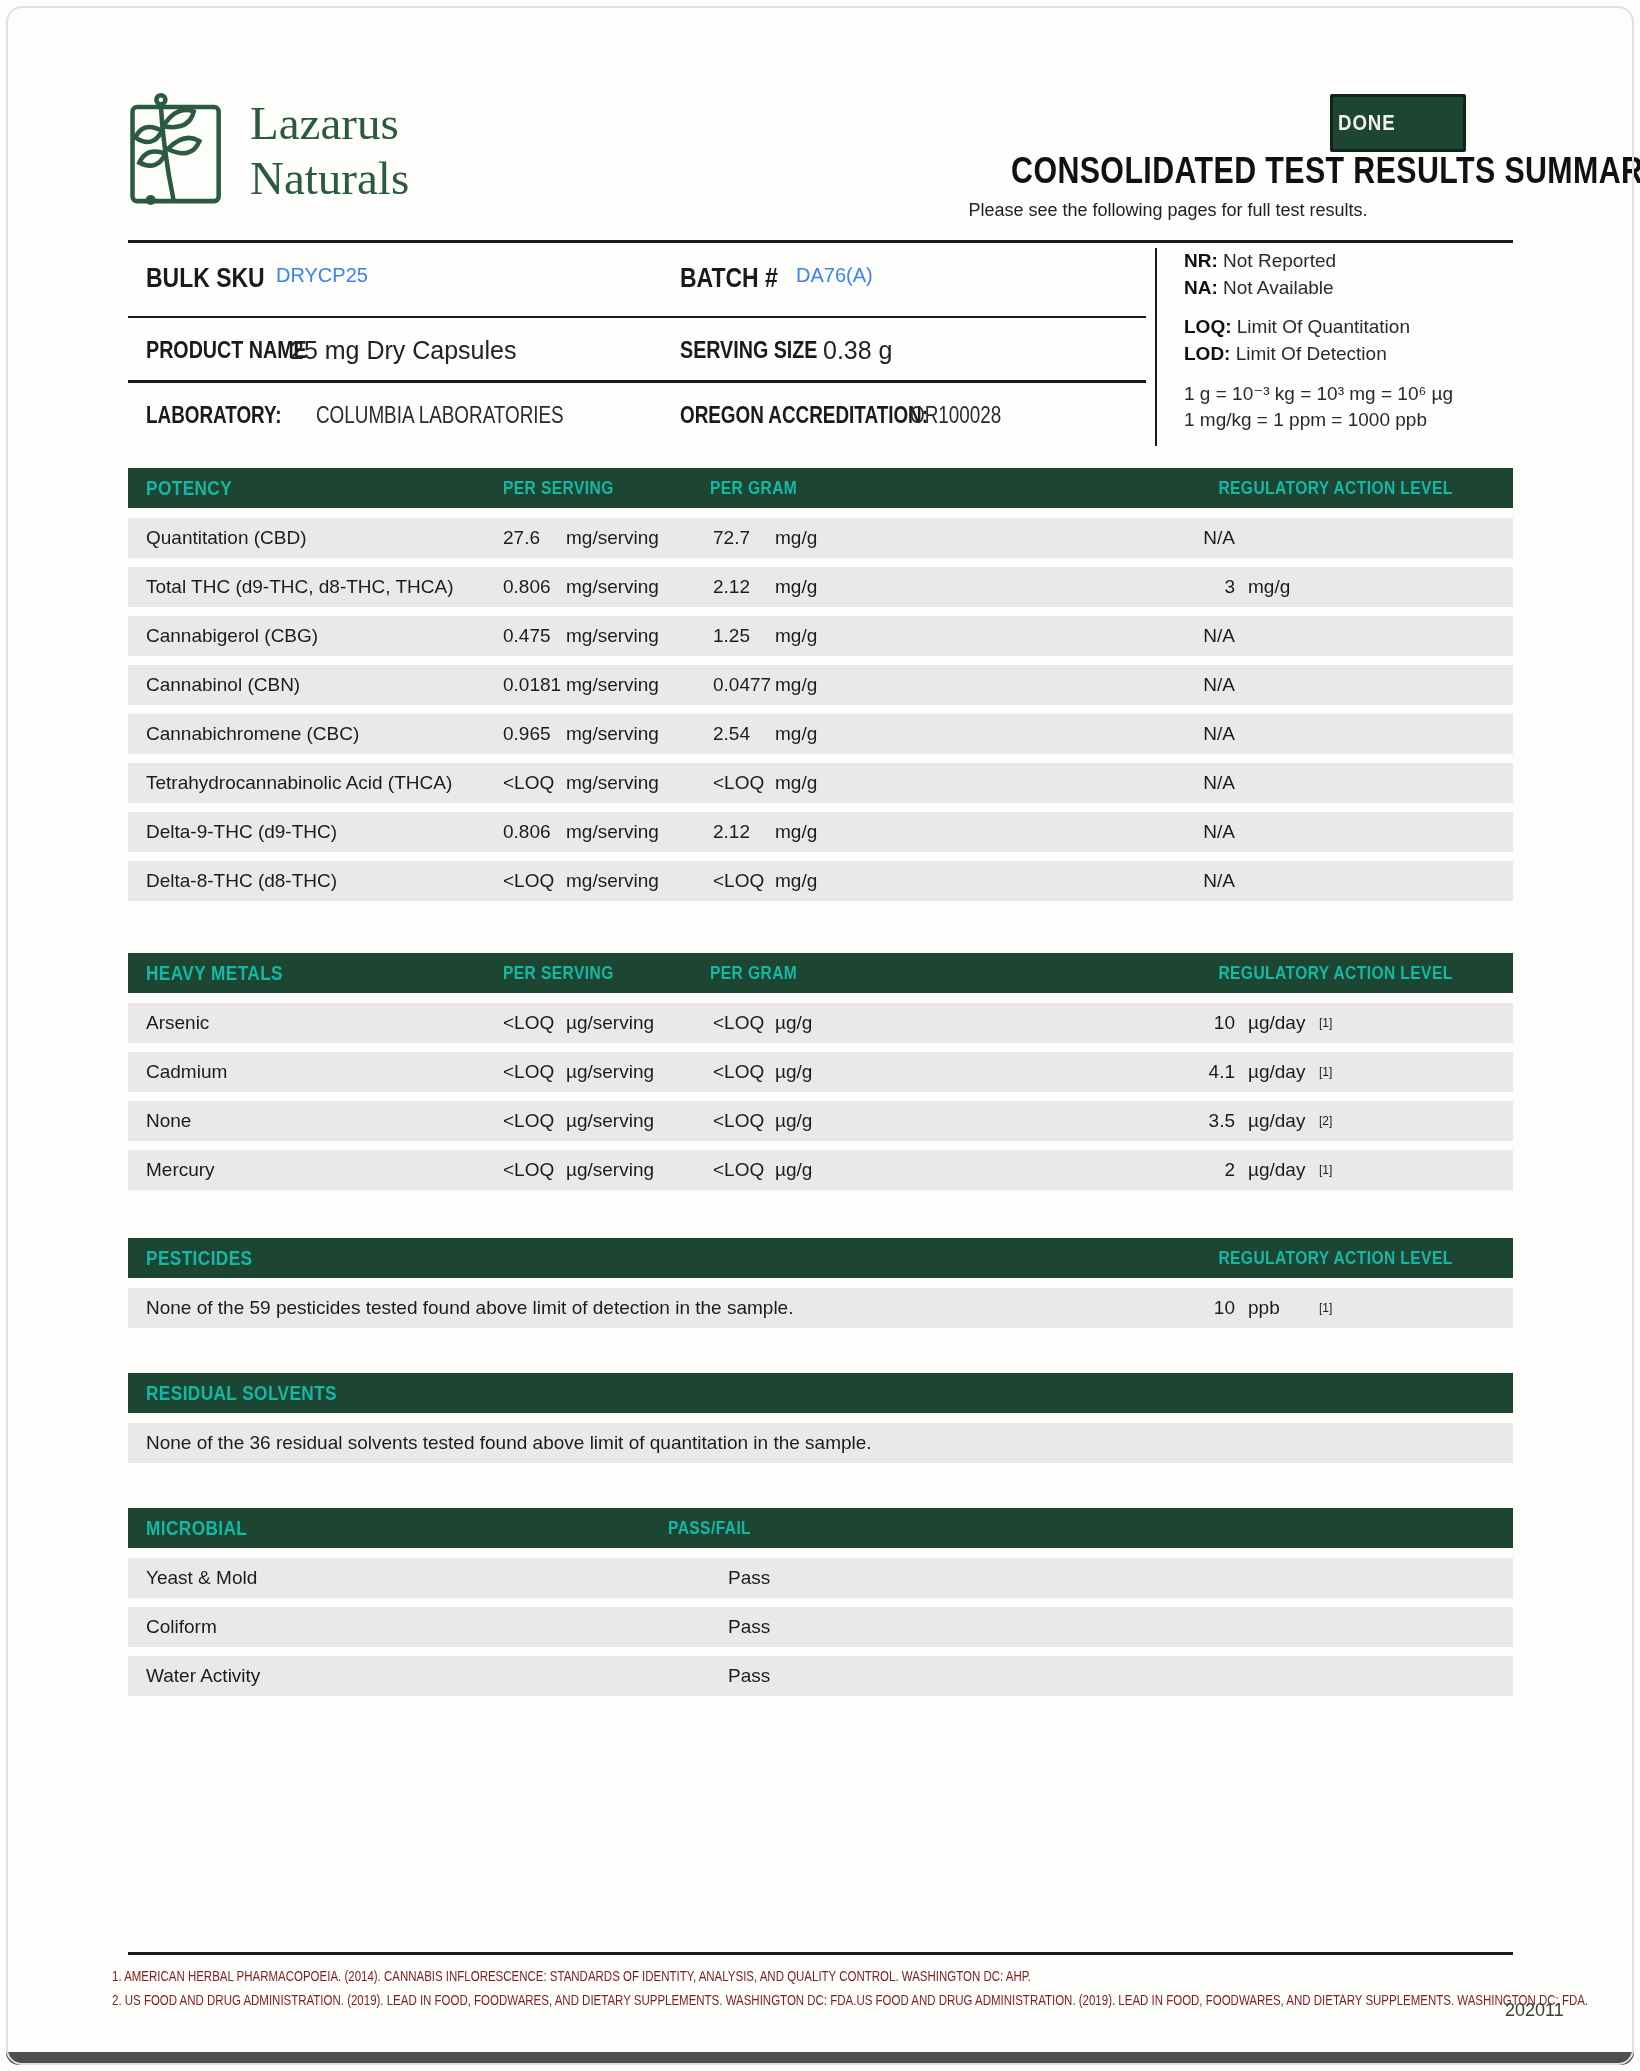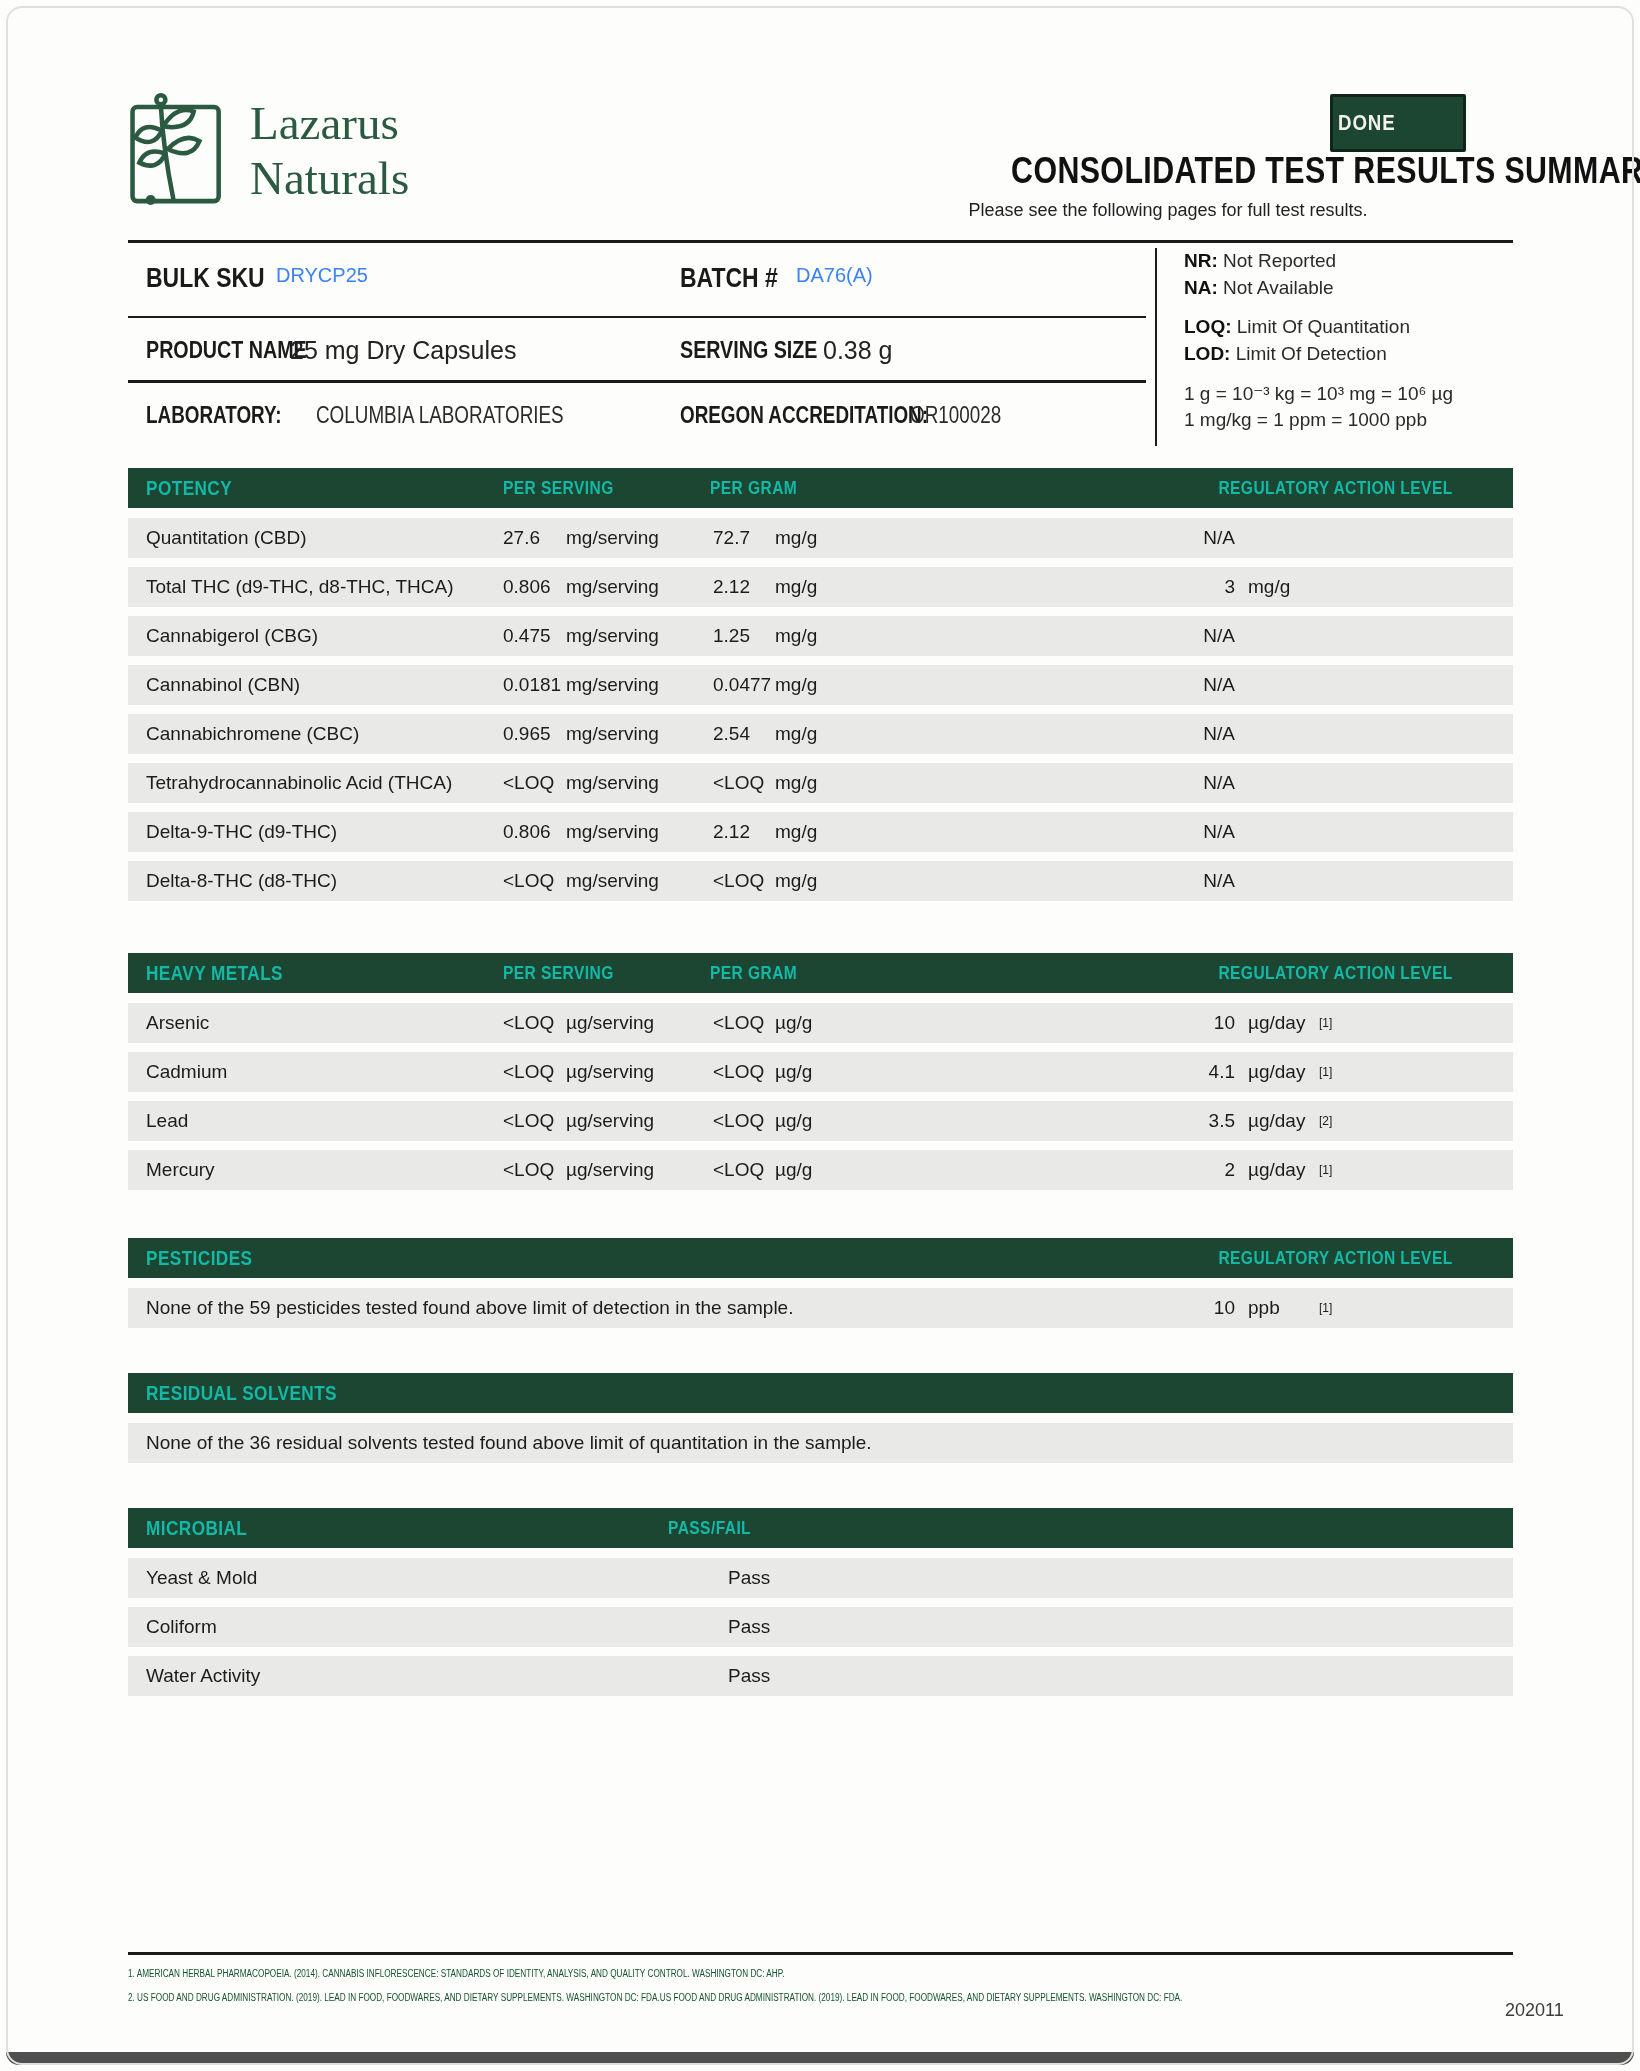--- a/index.html
+++ b/index.html
@@ -72,21 +72,21 @@
   .c-sv  { left:375px; }
   .c-su  { left:438px; }
   .c-gv  { left:585px; }
   .c-gu  { left:647px; }
   .c-rv  { left:1012px; width:95px; text-align:right; }
   .c-ru  { left:1120px; }
   .c-ref { left:1191px; top:5px; line-height:20px; font-size:12px; }
   .c-pass { left:600px; }
 
   
-  .footnote { position:absolute; left:128px; font-size:10px; color:#14532d; }
+  .footnote { position:absolute; left:112px; font-size:14px; color:#7f1d1d; }
   .doc-number { position:absolute; left:1505px; top:2000px; font-size:18px; color:#3c3c3c; }
 </style>
 </head>
 <body>
 
 <div class="canvas">
 
   <div class="logo-box">
     <svg class="logo-svg" viewBox="0 0 90 100">
       <g fill="none" stroke="#2b5a40" stroke-width="4" stroke-linecap="round">
@@ -262,21 +262,21 @@
         <span class="cell c-name">Cadmium</span>
         <span class="cell c-sv">&lt;LOQ</span>
         <span class="cell c-su">µg/serving</span>
         <span class="cell c-gv">&lt;LOQ</span>
         <span class="cell c-gu">µg/g</span>
         <span class="cell c-rv">4.1</span>
         <span class="cell c-ru">µg/day</span>
         <span class="cell c-ref">[1]</span>
       </div>
       <div class="trow">
-        <span class="cell c-name">Lead</span>
+        <span class="cell c-name">None</span>
         <span class="cell c-sv">&lt;LOQ</span>
         <span class="cell c-su">µg/serving</span>
         <span class="cell c-gv">&lt;LOQ</span>
         <span class="cell c-gu">µg/g</span>
         <span class="cell c-rv">3.5</span>
         <span class="cell c-ru">µg/day</span>
         <span class="cell c-ref">[2]</span>
       </div>
       <div class="trow">
         <span class="cell c-name">Mercury</span>

